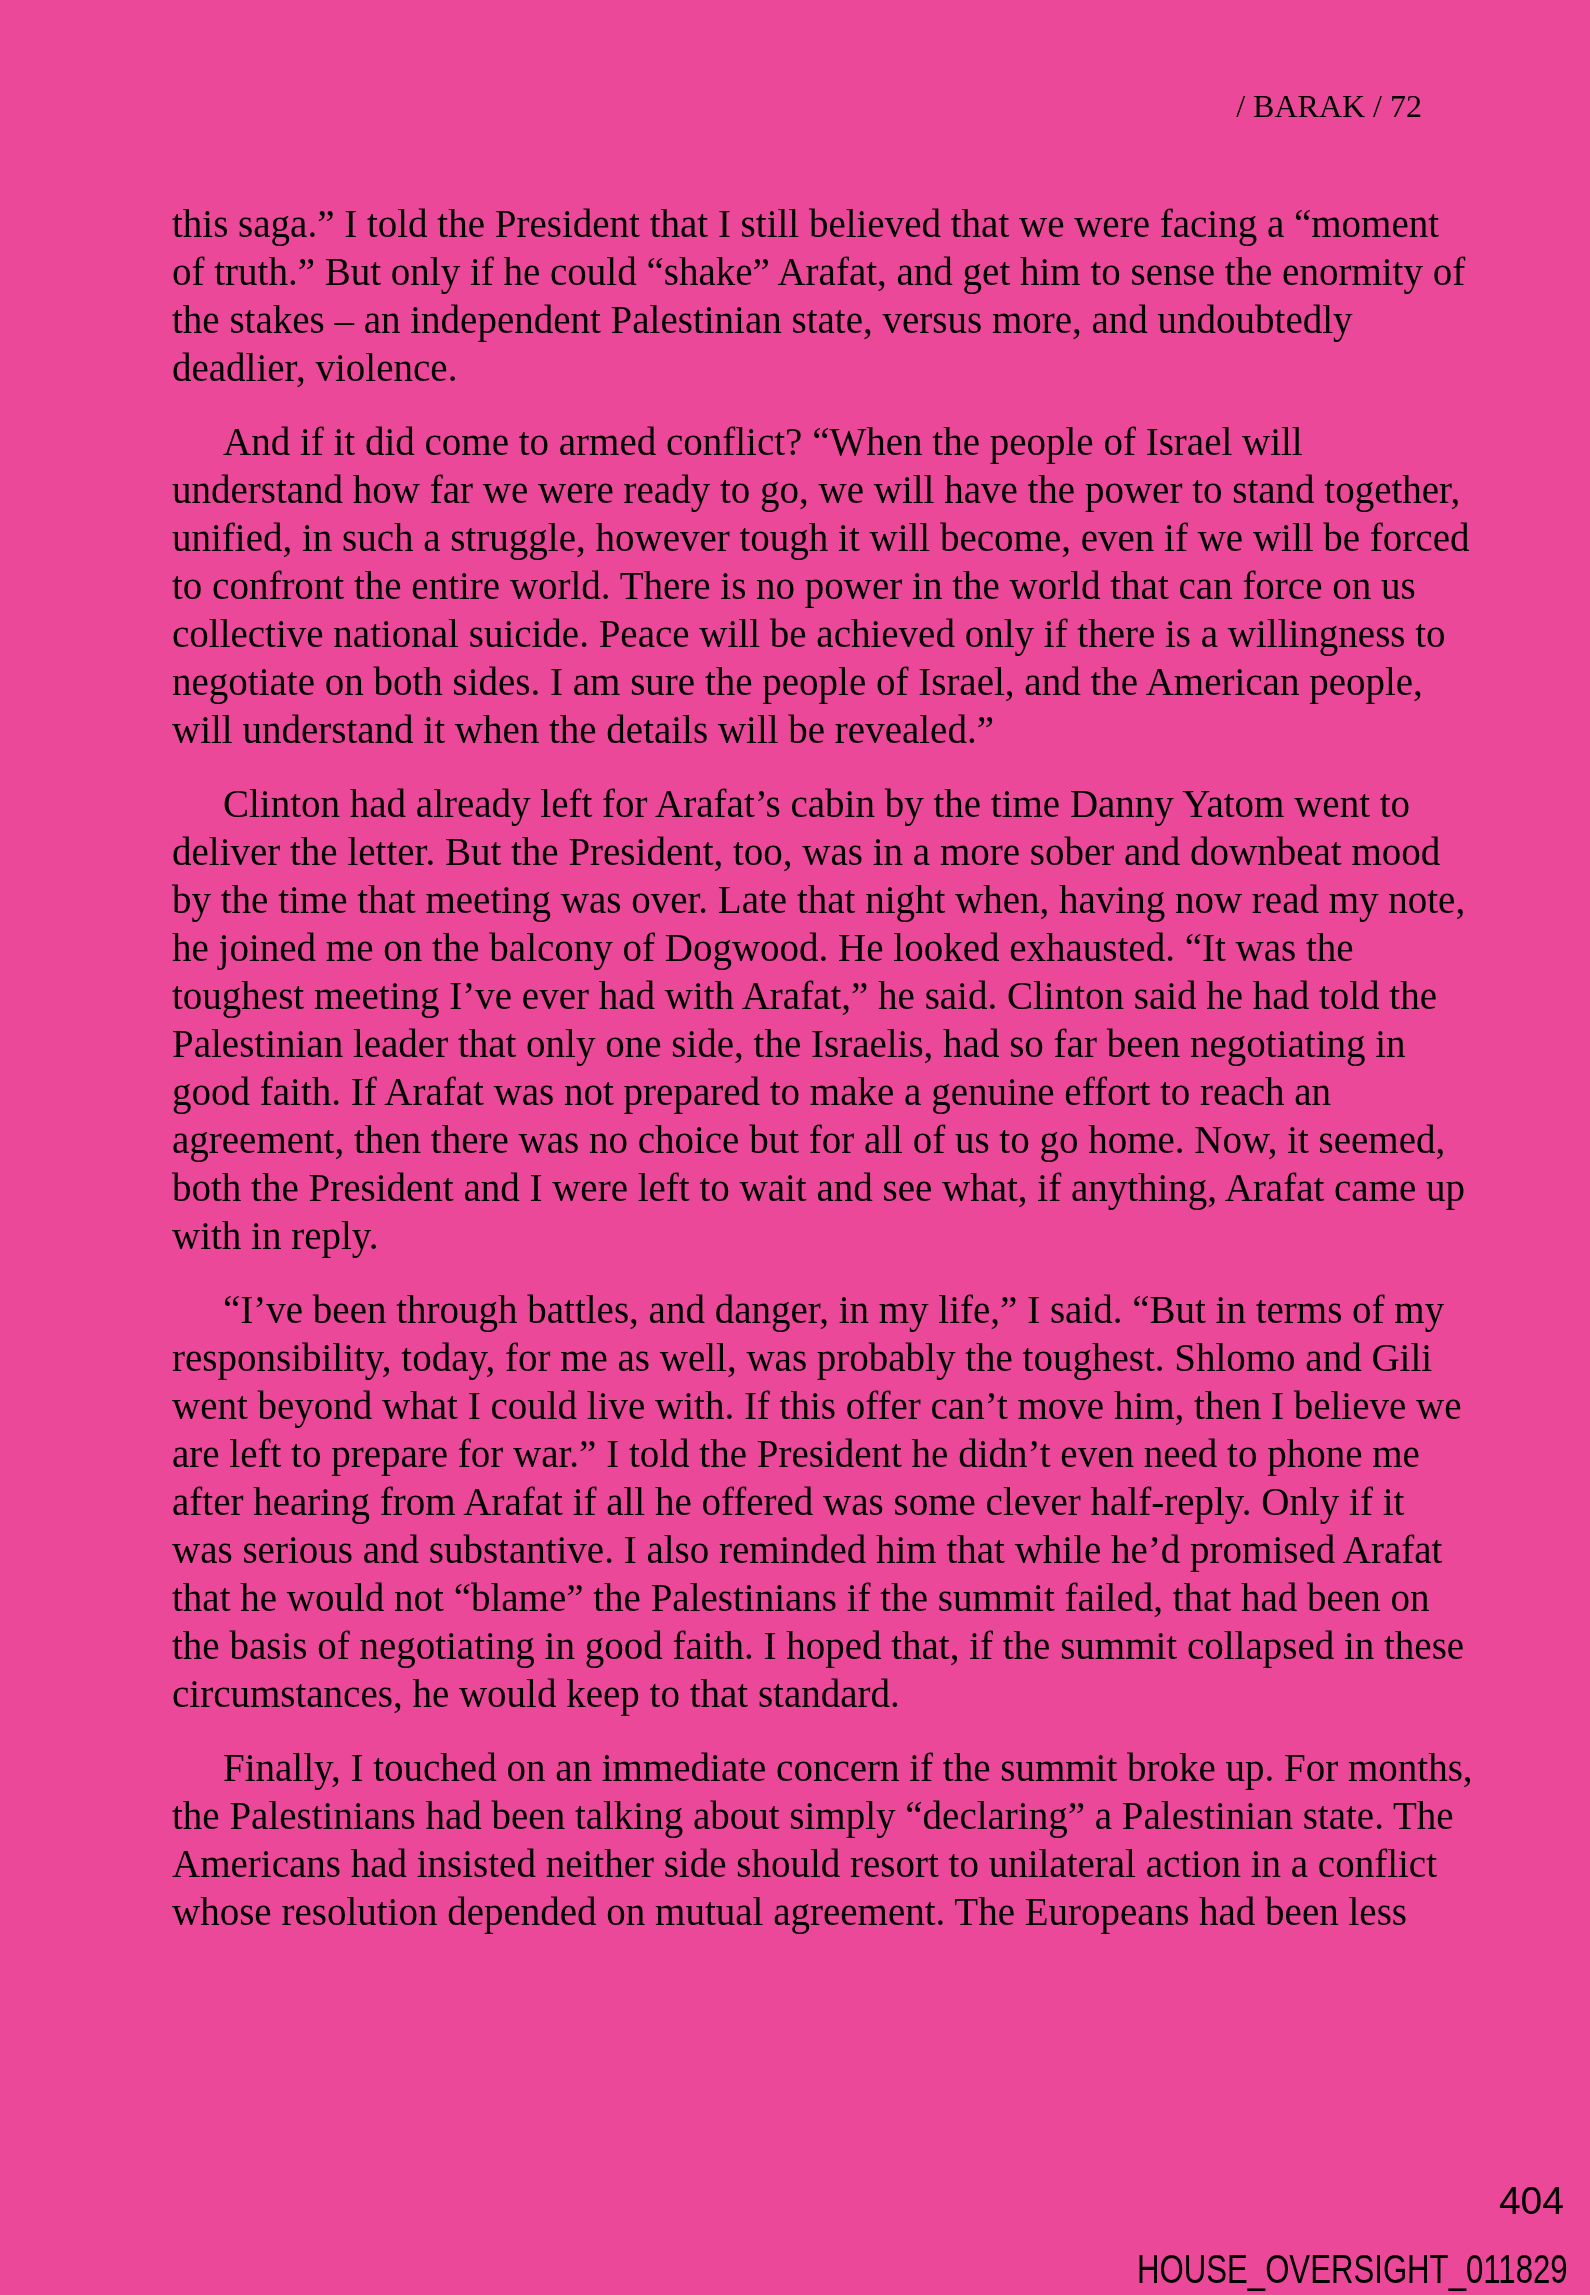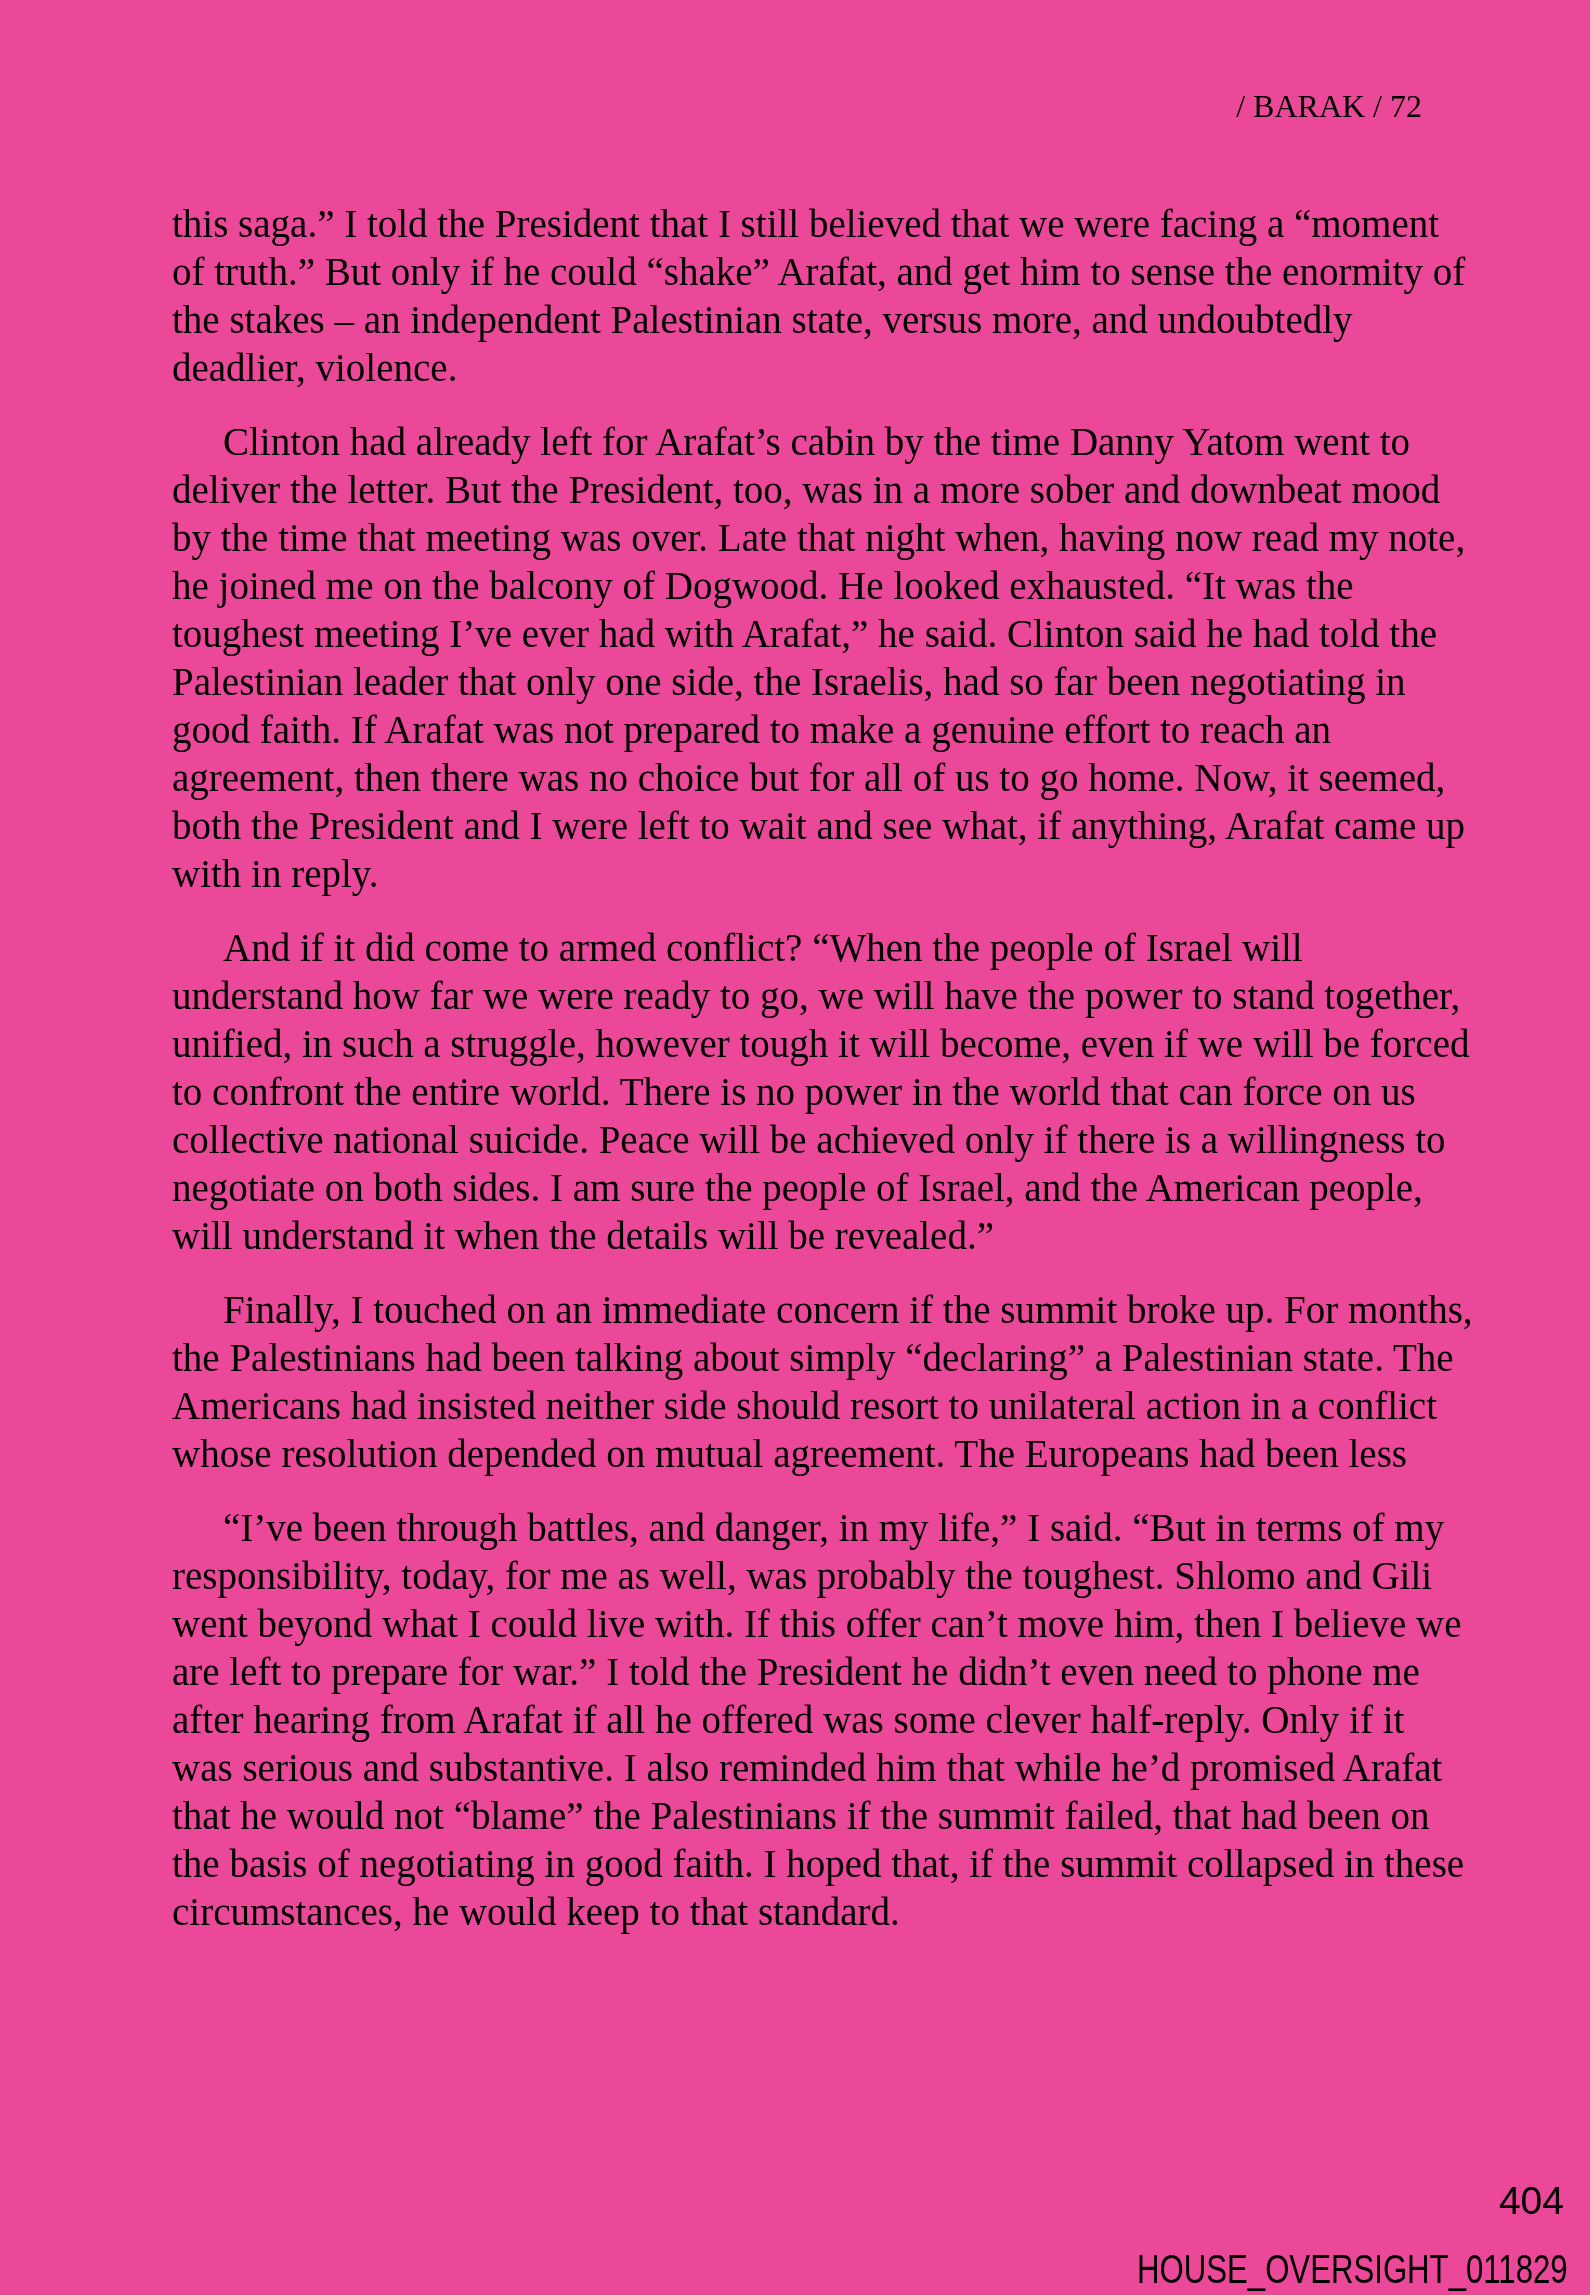--- a/index.html
+++ b/index.html
@@ -64,49 +64,49 @@
 <body>
 
 <div class="page">
   <div class="header">/ BARAK / 72</div>
 
   <main class="body-text">
       <p class="para">this saga.” I told the President that I still believed that we were facing a “moment
 of truth.” But only if he could “shake” Arafat, and get him to sense the enormity of
 the stakes – an independent Palestinian state, versus more, and undoubtedly
 deadlier, violence.</p>
+      <p class="para indent">And if it did come to armed conflict? “When the people of Israel will
+understand how far we were ready to go, we will have the power to stand together,
+unified, in such a struggle, however tough it will become, even if we will be forced
+to confront the entire world. There is no power in the world that can force on us
+collective national suicide. Peace will be achieved only if there is a willingness to
+negotiate on both sides. I am sure the people of Israel, and the American people,
+will understand it when the details will be revealed.”</p>
       <p class="para indent">Clinton had already left for Arafat’s cabin by the time Danny Yatom went to
 deliver the letter. But the President, too, was in a more sober and downbeat mood
 by the time that meeting was over. Late that night when, having now read my note,
 he joined me on the balcony of Dogwood. He looked exhausted. “It was the
 toughest meeting I’ve ever had with Arafat,” he said. Clinton said he had told the
 Palestinian leader that only one side, the Israelis, had so far been negotiating in
 good faith. If Arafat was not prepared to make a genuine effort to reach an
 agreement, then there was no choice but for all of us to go home. Now, it seemed,
 both the President and I were left to wait and see what, if anything, Arafat came up
 with in reply.</p>
-      <p class="para indent">And if it did come to armed conflict? “When the people of Israel will
-understand how far we were ready to go, we will have the power to stand together,
-unified, in such a struggle, however tough it will become, even if we will be forced
-to confront the entire world. There is no power in the world that can force on us
-collective national suicide. Peace will be achieved only if there is a willingness to
-negotiate on both sides. I am sure the people of Israel, and the American people,
-will understand it when the details will be revealed.”</p>
-      <p class="para indent">Finally, I touched on an immediate concern if the summit broke up. For months,
-the Palestinians had been talking about simply “declaring” a Palestinian state. The
-Americans had insisted neither side should resort to unilateral action in a conflict
-whose resolution depended on mutual agreement. The Europeans had been less</p>
       <p class="para indent">“I’ve been through battles, and danger, in my life,” I said. “But in terms of my
 responsibility, today, for me as well, was probably the toughest. Shlomo and Gili
 went beyond what I could live with. If this offer can’t move him, then I believe we
 are left to prepare for war.” I told the President he didn’t even need to phone me
 after hearing from Arafat if all he offered was some clever half-reply. Only if it
 was serious and substantive. I also reminded him that while he’d promised Arafat
 that he would not “blame” the Palestinians if the summit failed, that had been on
 the basis of negotiating in good faith. I hoped that, if the summit collapsed in these
 circumstances, he would keep to that standard.</p>
+      <p class="para indent">Finally, I touched on an immediate concern if the summit broke up. For months,
+the Palestinians had been talking about simply “declaring” a Palestinian state. The
+Americans had insisted neither side should resort to unilateral action in a conflict
+whose resolution depended on mutual agreement. The Europeans had been less</p>
     </main>
 
   <div class="page-number">404</div>
 
   <div class="bates">HOUSE_OVERSIGHT_011829</div>
 </div>
 
 
 </body></html>

